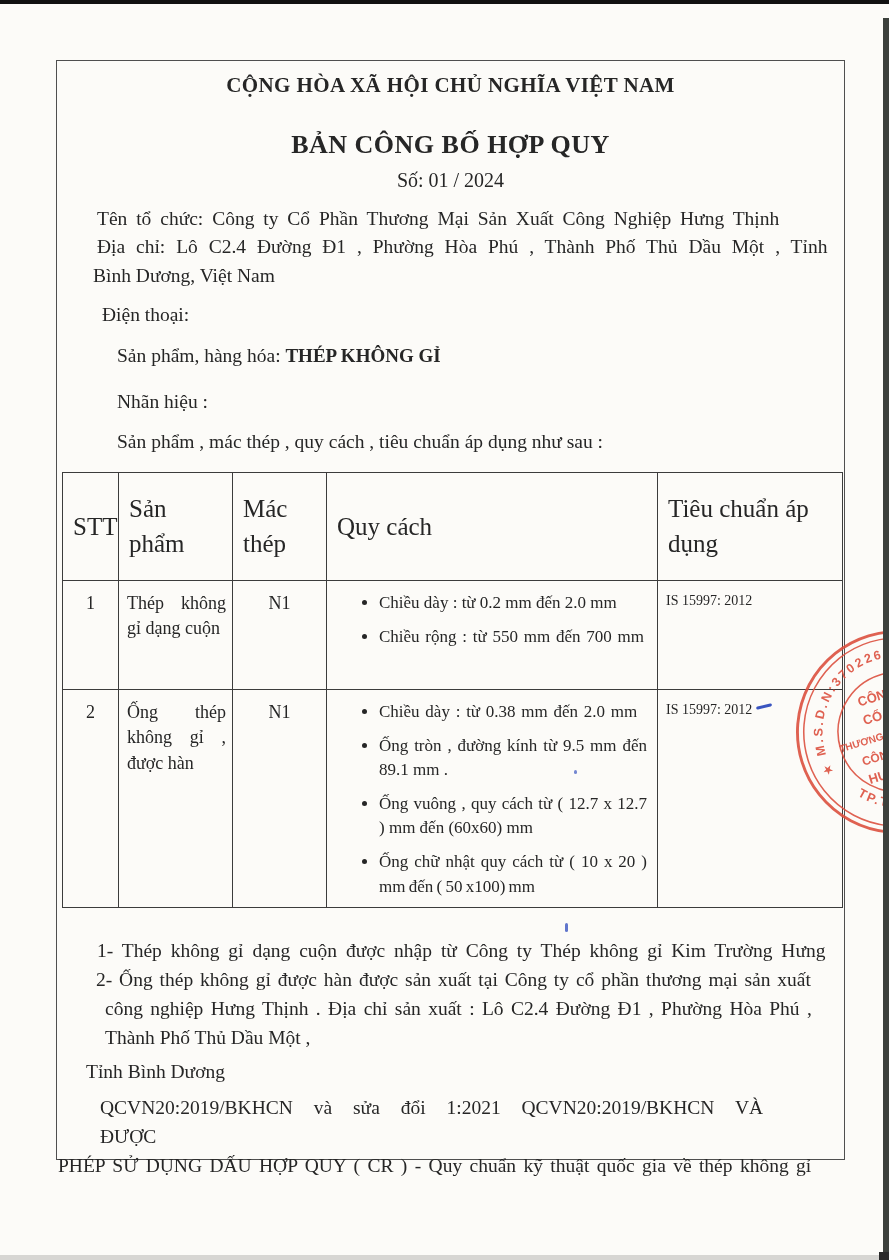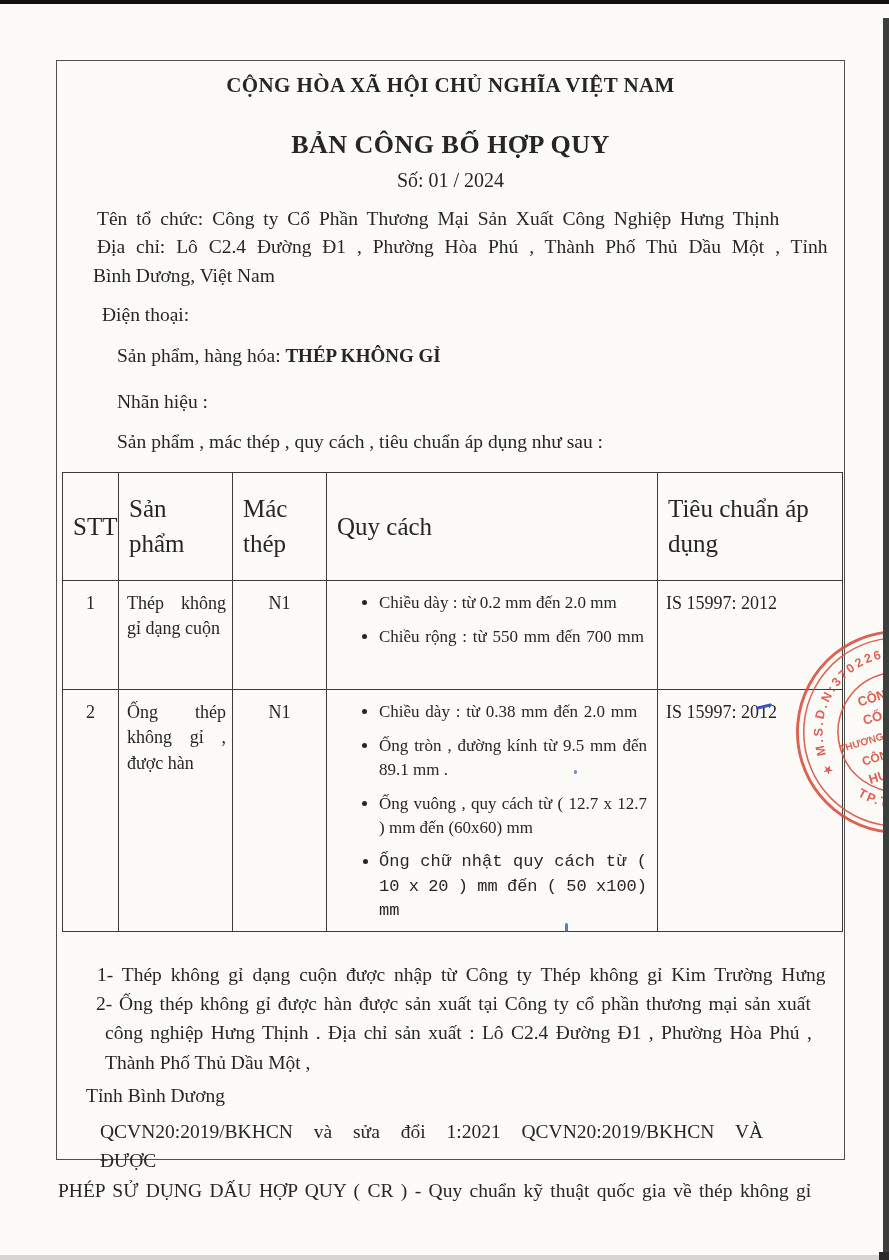--- a/index.html
+++ b/index.html
@@ -47,27 +47,27 @@
     width:780px;font-size:17px;line-height:1.42;
   }
   table.spec th,table.spec td{border:1.2px solid #3c3c3c;}
   table.spec th{font-weight:normal;font-size:25px;text-align:left;height:42px;padding:18px 10px;vertical-align:middle;}
   table.spec th.c,table.spec td.c{text-align:center;}
   col.w-stt{width:56px;}col.w-sp{width:114px;}col.w-mt{width:94px;}col.w-qc{width:331px;}col.w-tc{width:185px;}
   td.stt{vertical-align:top;text-align:center;padding-top:10px;font-size:18px;}
   td.sp{vertical-align:top;text-align:justify;padding:10px 6px 6px 8px;font-size:18px;}
   td.mt{vertical-align:top;text-align:center;padding-top:10px;font-size:18px;}
   td.qc{vertical-align:top;padding:6px 6px 8px 0;}
-  td.tc{vertical-align:top;padding:10px 6px 6px 8px;font-size:18px;}
+  td.tc{vertical-align:top;padding:10px 6px 6px 8px;font-size:14px;}
   tr.r1 td{height:92px;}
   ul.specs{margin:4px 0 0 0;padding-left:52px;}
   ul.specs li{text-align:justify;padding-right:4px;}
   ul.specs li+li{margin-top:10px;}
   ul.specs li.ws{word-spacing:1.5px;}
-  ul.specs li.tight{word-spacing:-1px;font-family:Liberation Mono, monospace;}
+  ul.specs li.tight{word-spacing:-1px;}
 
   .notes{margin-top:28px;font-size:19.5px;line-height:1.5;}
   .n-i1a{margin-left:40px;margin-right:8px;word-spacing:4px;}
   .n-i1b{margin-left:35px;}
   .n-i2a{margin-left:39px;margin-right:6px;word-spacing:2px;}
   .n-i2b{margin-left:48px;margin-right:6px;word-spacing:2.5px;}
   .n-i2c{margin-left:48px;}
   .n-prov{margin-left:29px;margin-top:4px;}
   .n-conf{margin-left:30px;margin-top:8px;}
   .n-q1{margin-left:43px;margin-top:7px;margin-right:6px;word-spacing:16px;}

